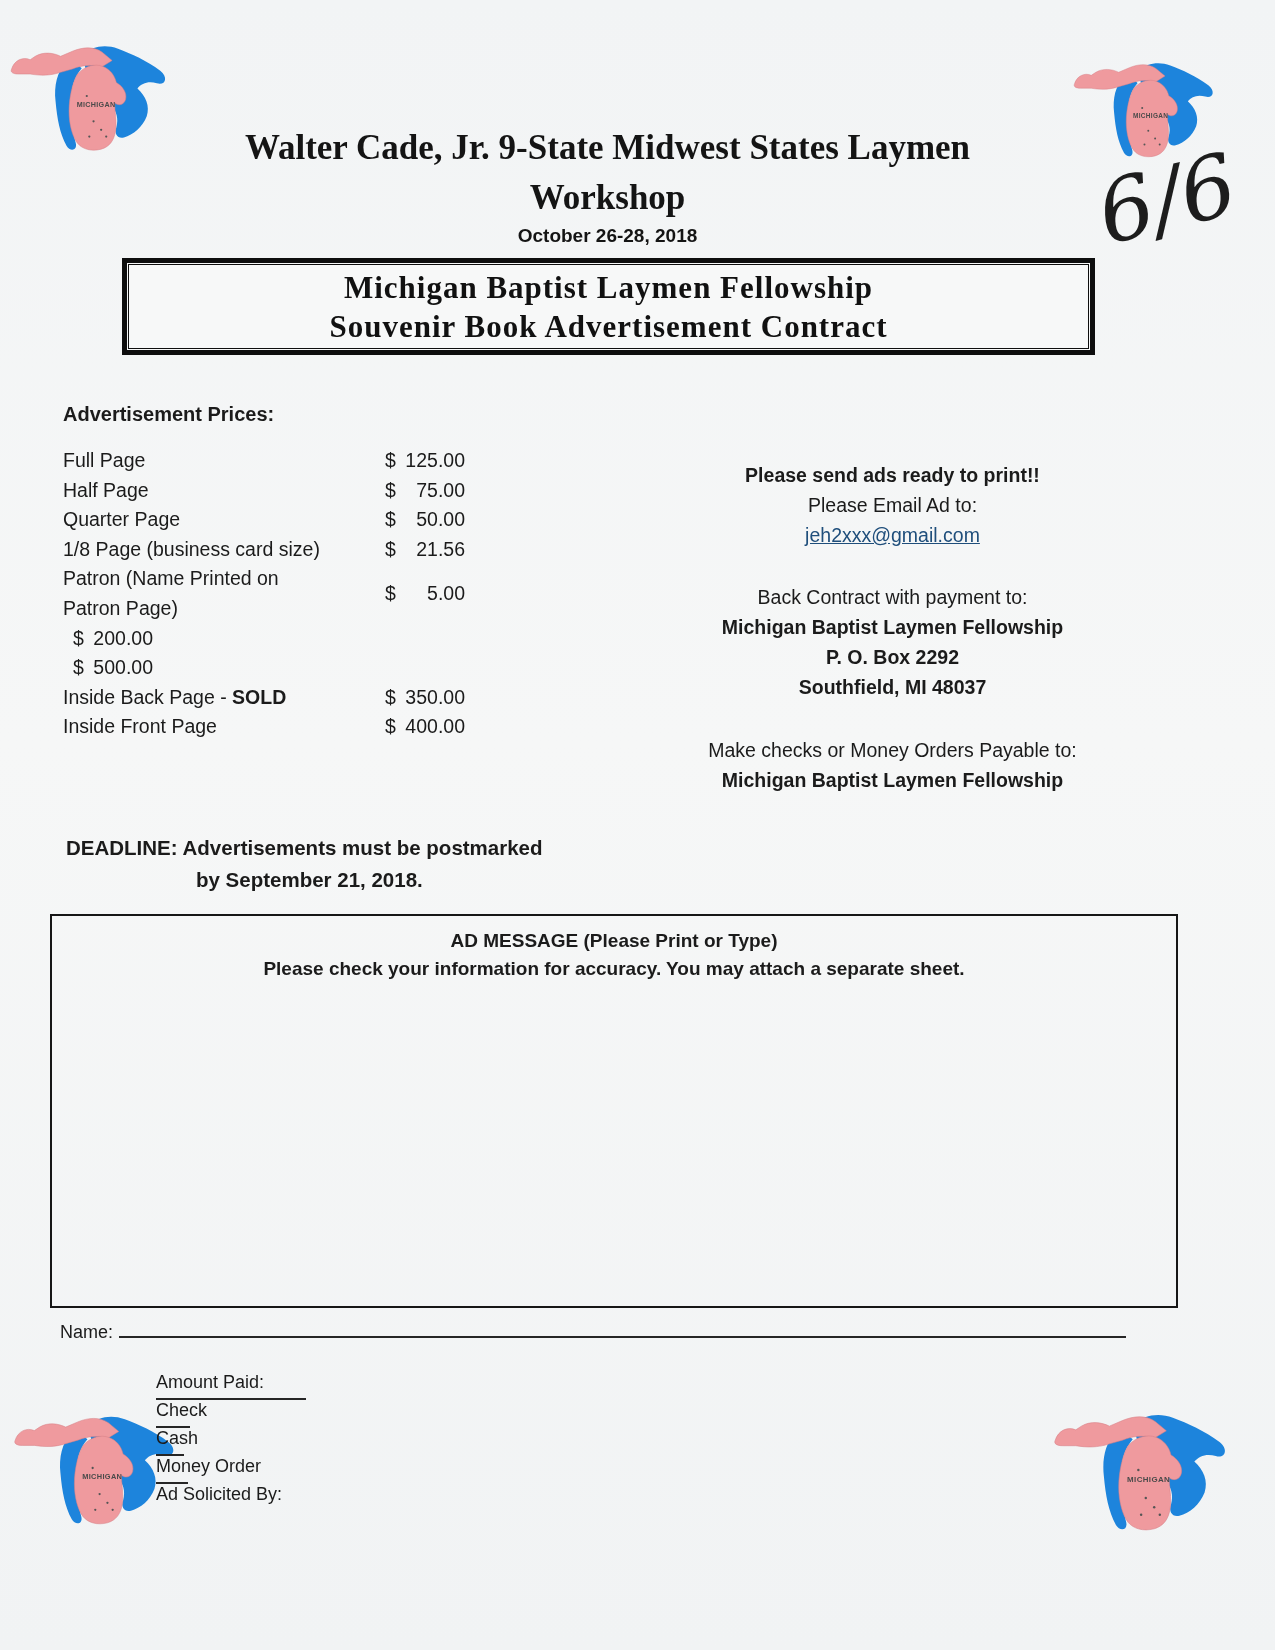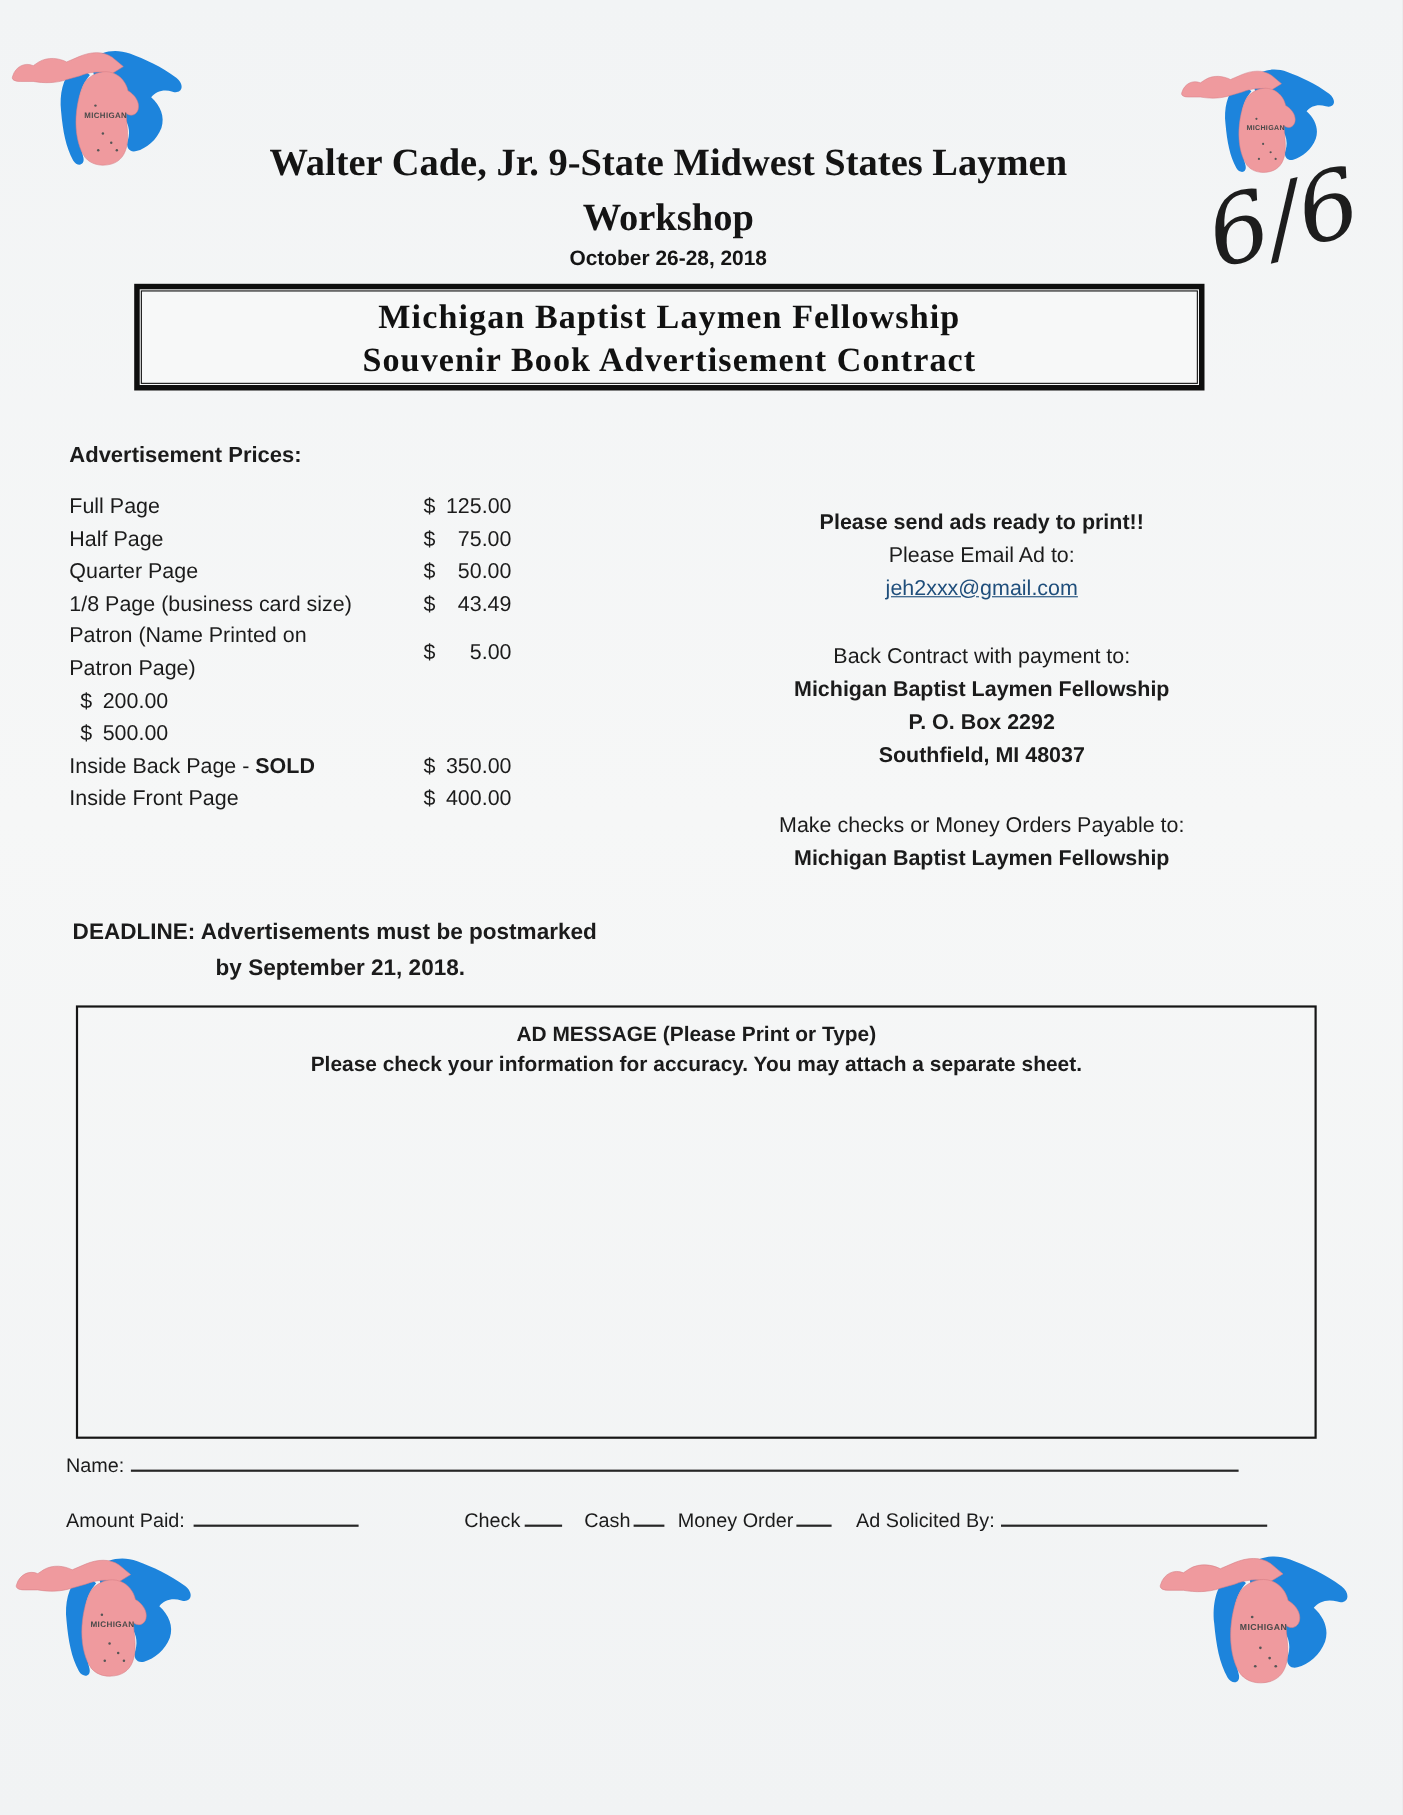--- a/index.html
+++ b/index.html
@@ -62,34 +62,34 @@
   .gap32 { margin-top:32px; }
   .gap33 { margin-top:33px; }
   .email-link { color:#1f4e7b; text-decoration:underline; }
 
   
   .deadline { position:absolute; left:66px; top:832px; font-weight:700; font-size:20.5px; line-height:32px; }
   .deadline .l2 { padding-left:130px; }
 
   
   .adbox {
-    position:absolute; left:69px; top:914px; width:1128px; height:394px;
+    position:absolute; left:50px; top:914px; width:1128px; height:394px;
     border:2px solid #161616; box-sizing:border-box; text-align:center;
     font-weight:700; font-size:19px; line-height:28px;
   }
   .adbox .t { margin-top:11px; }
 
   
   .name-row {
     position:absolute; left:60px; top:1322px; width:1066px;
     display:flex; align-items:baseline; font-size:18px;
   }
   .pay-row {
     position:absolute; left:60px; top:1372px; width:1092px;
-    display:flex; align-items:baseline; font-size:18px; white-space:nowrap;
+    display:flex; align-items:baseline; font-size:18px; white-space:nowrap;flex-direction:column;
   }
   .ul { display:inline-block; height:5px; border-bottom:2px solid #262626; }
   .ul-grow { flex:1; margin-left:6px; }
   .ul-amount { width:150px; margin-left:8px; }
   .ul-check { width:34px; margin-left:4px; }
   .ul-cash { width:28px; margin-left:3px; }
   .ul-mo { width:32px; margin-left:3px; }
   .m-check { margin-left:96px;text-align:center; }
   .m-cash { margin-left:20px; }
   .m-mo { margin-left:12px; }
@@ -173,21 +173,21 @@
       <span class="price-val">
             <span class="cur">$</span>
             <span class="amt">50.00</span>
           </span>
     </div>
 
     <div class="price-row">
       <span class="price-label"><span class="price-label-text">1/8 Page (business card size)</span><b class="price-label-bold"></b></span>
       <span class="price-val">
             <span class="cur">$</span>
-            <span class="amt">43.49</span>
+            <span class="amt">21.56</span>
           </span>
     </div>
 
     <div class="price-row">
       <span class="price-label"><span class="price-label-text">Patron (Name Printed on
 Patron Page)</span><b class="price-label-bold"></b></span>
       <span class="price-val">
             <span class="cur">$</span>
             <span class="amt">5.00</span>
           </span>

